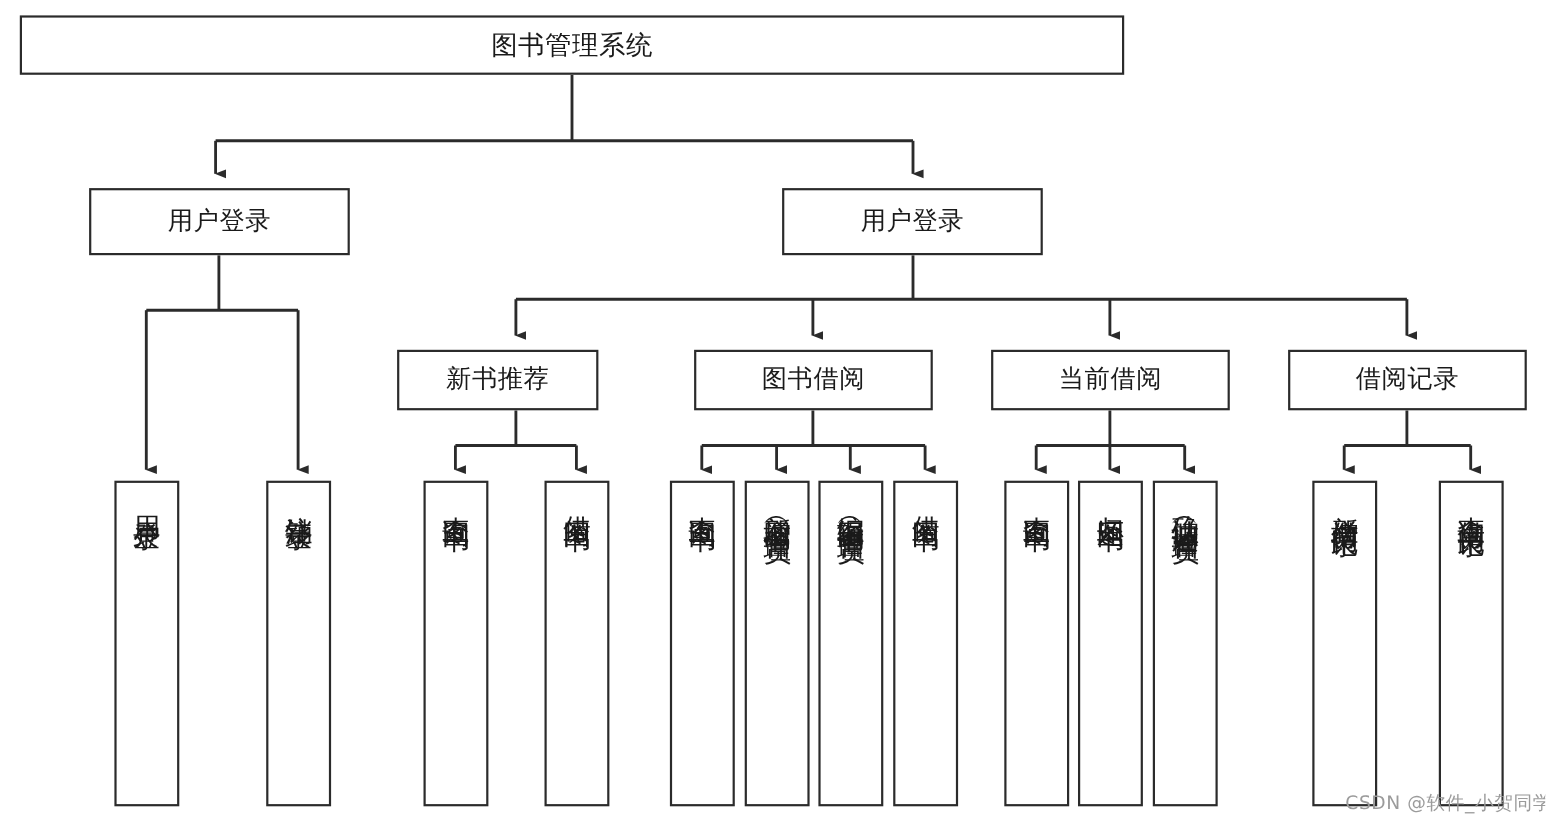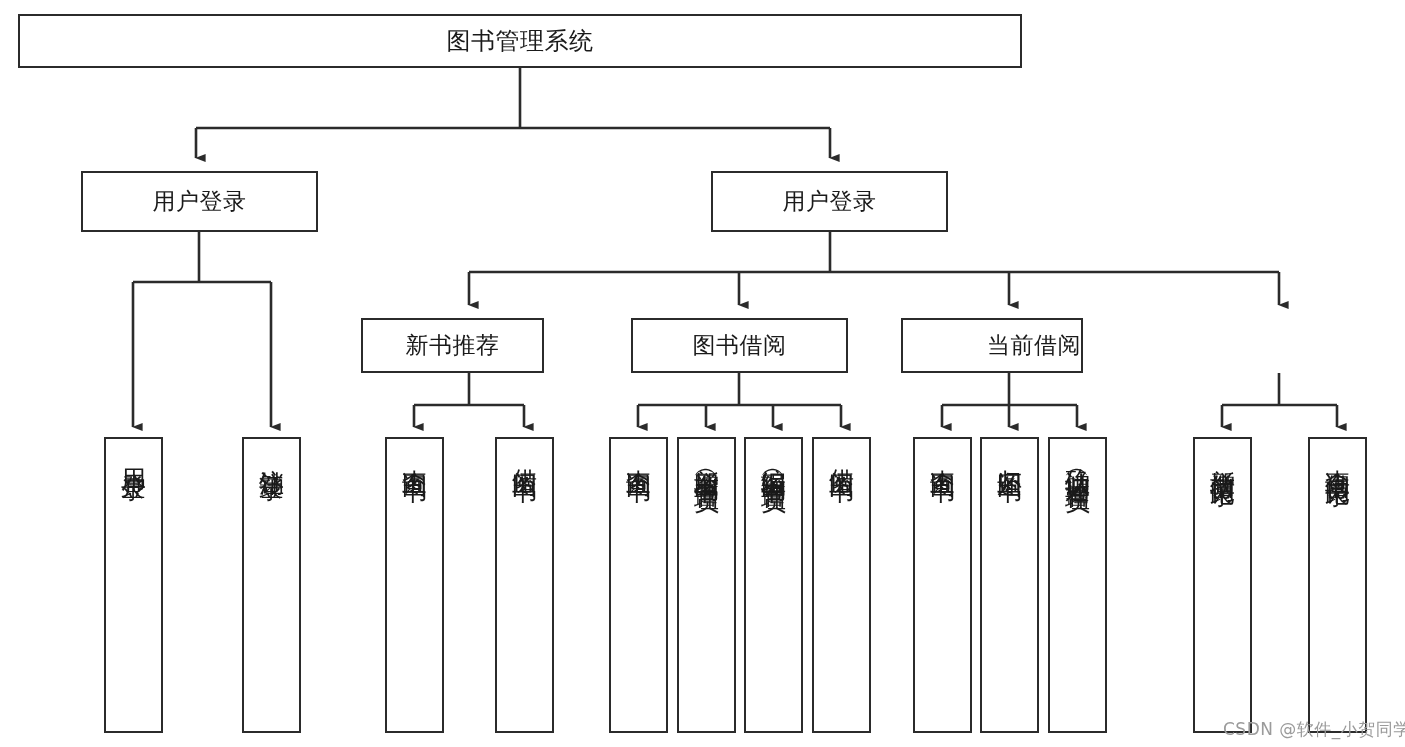--- a/index.html
+++ b/index.html
@@ -143,24 +143,27 @@
   </div>
 
   <div class="node horiz" style="left:361px; top:318px; width:183px; height:55px;">
     <span class="lbl">新书推荐</span>
   </div>
 
   <div class="node horiz" style="left:631px; top:318px; width:217px; height:55px;">
     <span class="lbl">图书借阅</span>
   </div>
 
-  <div class="node horiz" style="left:901px; top:318px; width:182px; height:55px;justify-content:flex-end;">
+  <div class="node horiz" style="left:901px; top:318px; width:217px; height:55px;">
     <span class="lbl">当前借阅</span>
   </div>
 
+  <div class="node horiz" style="left:1171px; top:318px; width:217px; height:55px;">
+    <span class="lbl">借阅记录</span>
+  </div>
 
   <div class="node vert" style="left:104px; top:437px; width:59px; height:296px;">
     <span class="lbl">用户登录</span>
   </div>
 
   <div class="node vert" style="left:242px; top:437px; width:59px; height:296px;">
     <span class="lbl">注销登录</span>
   </div>
 
   <div class="node vert" style="left:385px; top:437px; width:59px; height:296px;">

